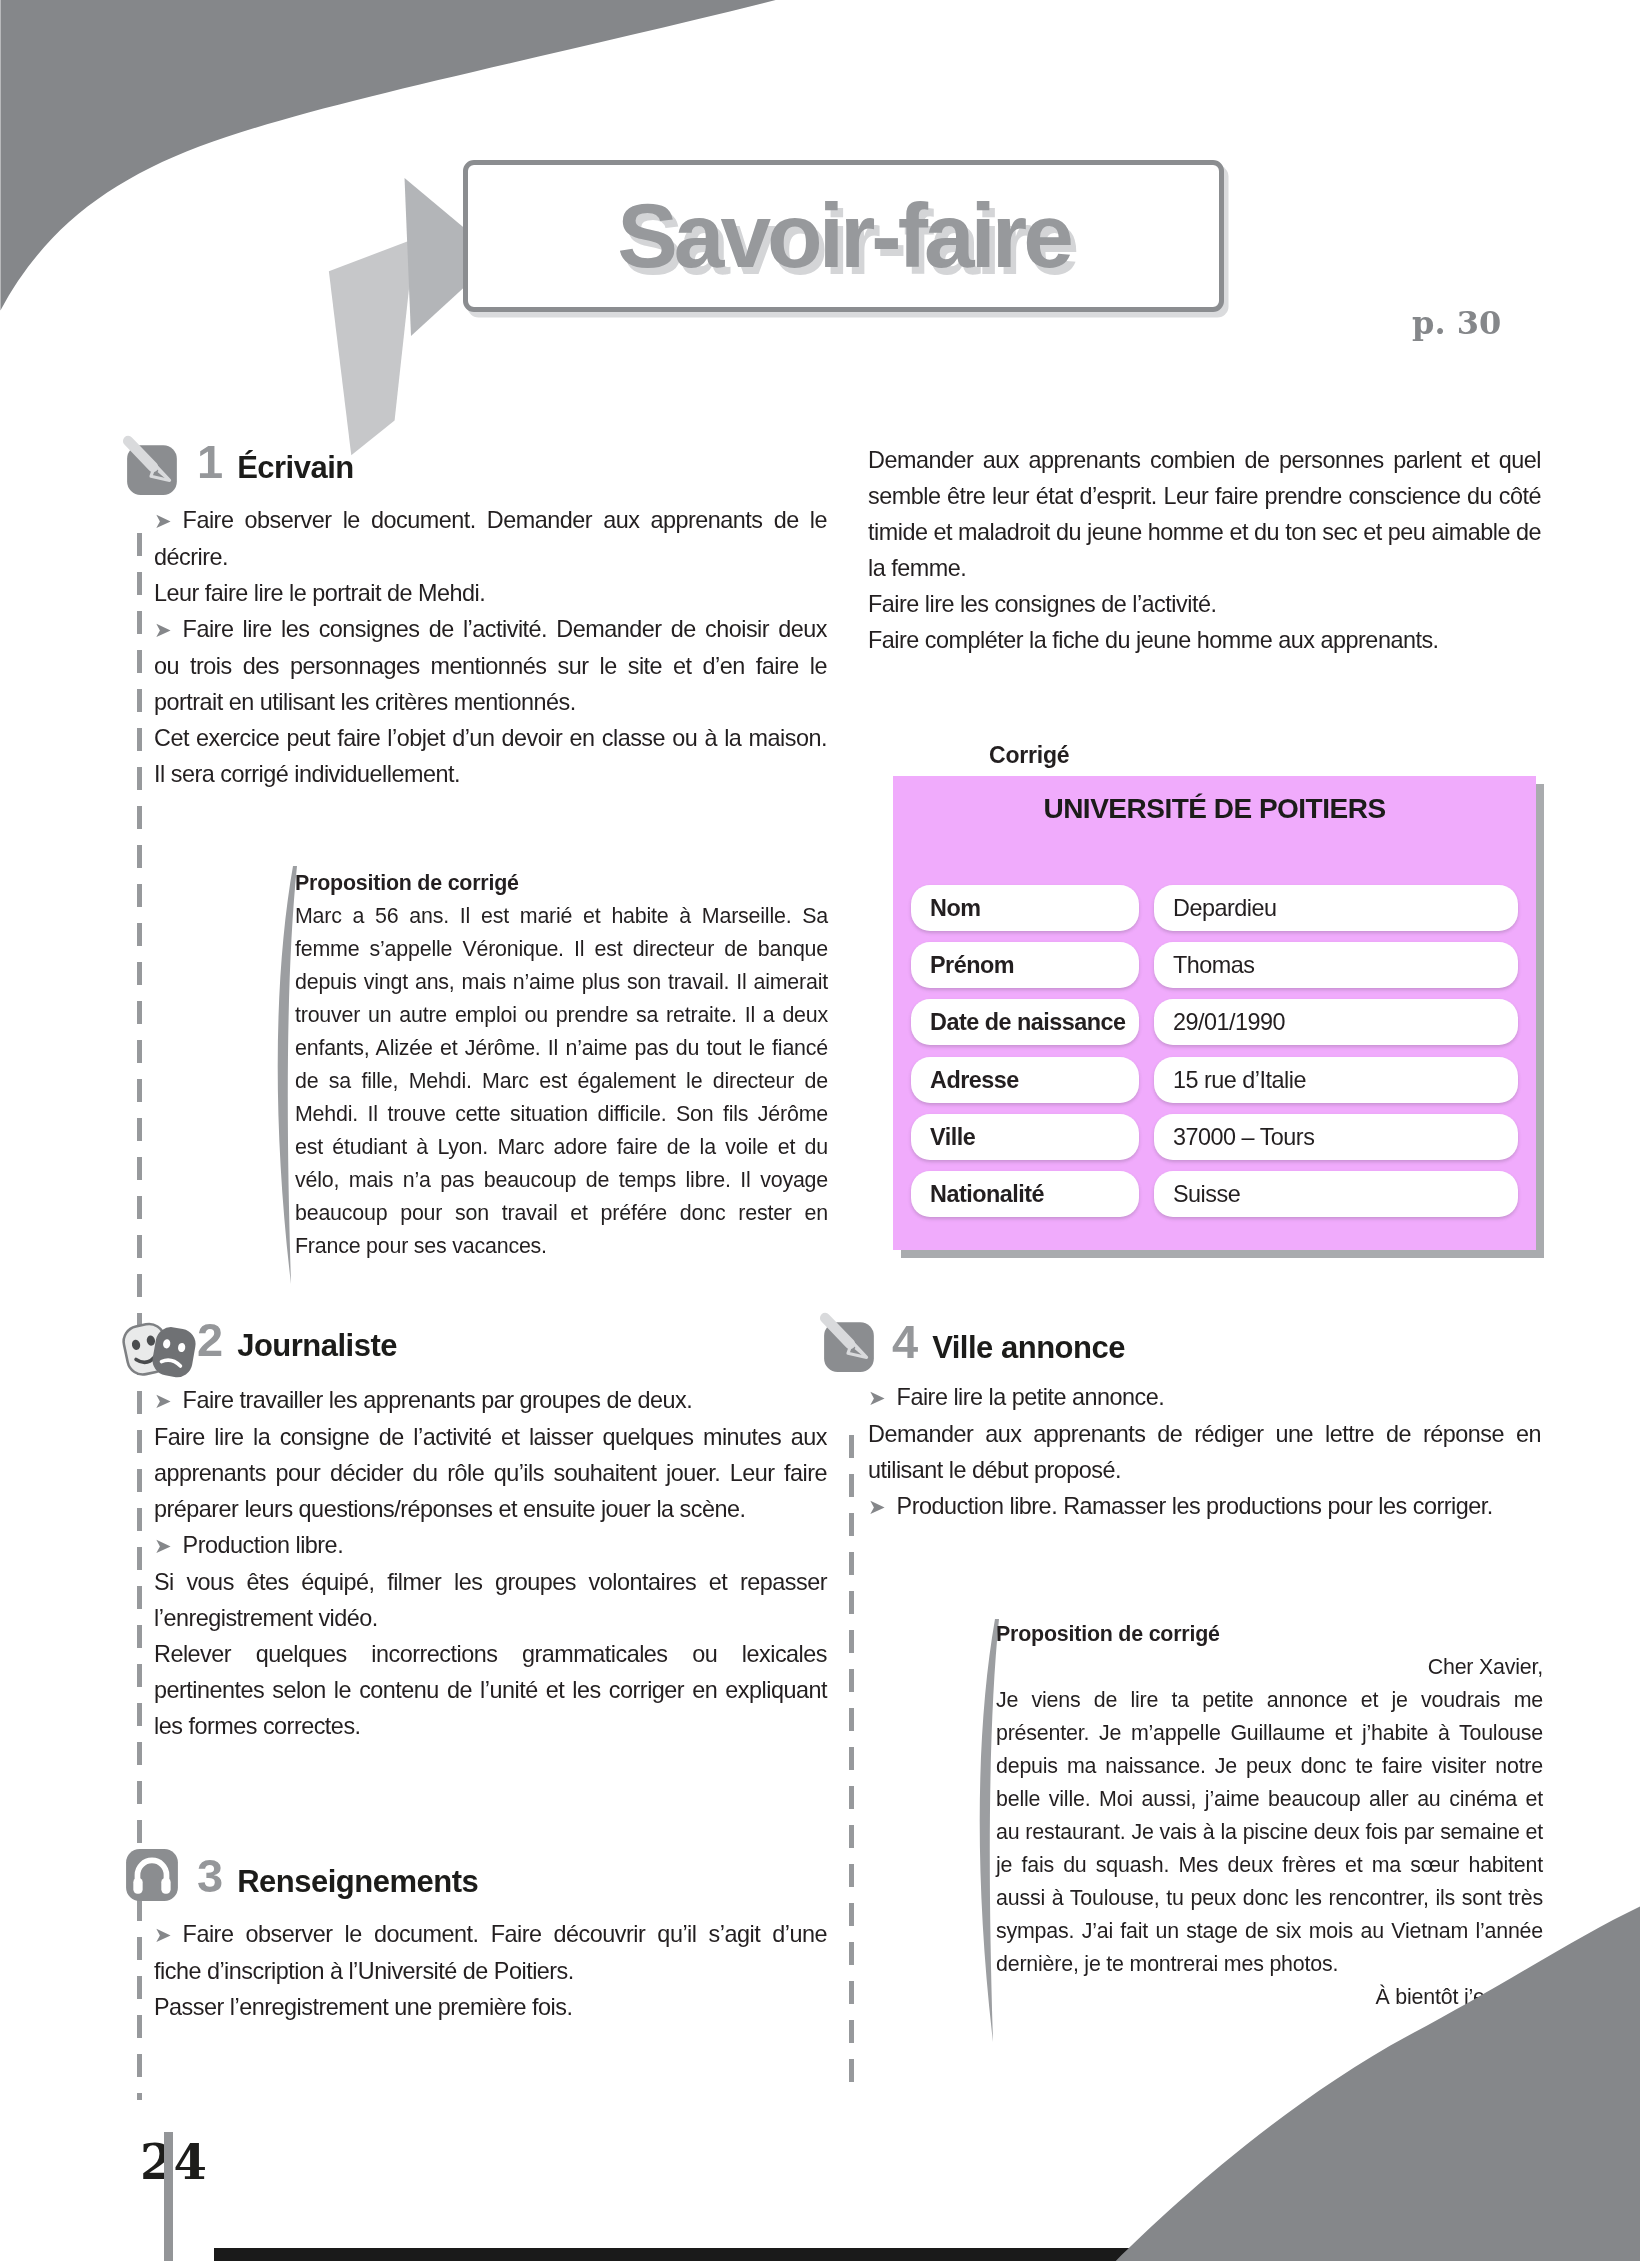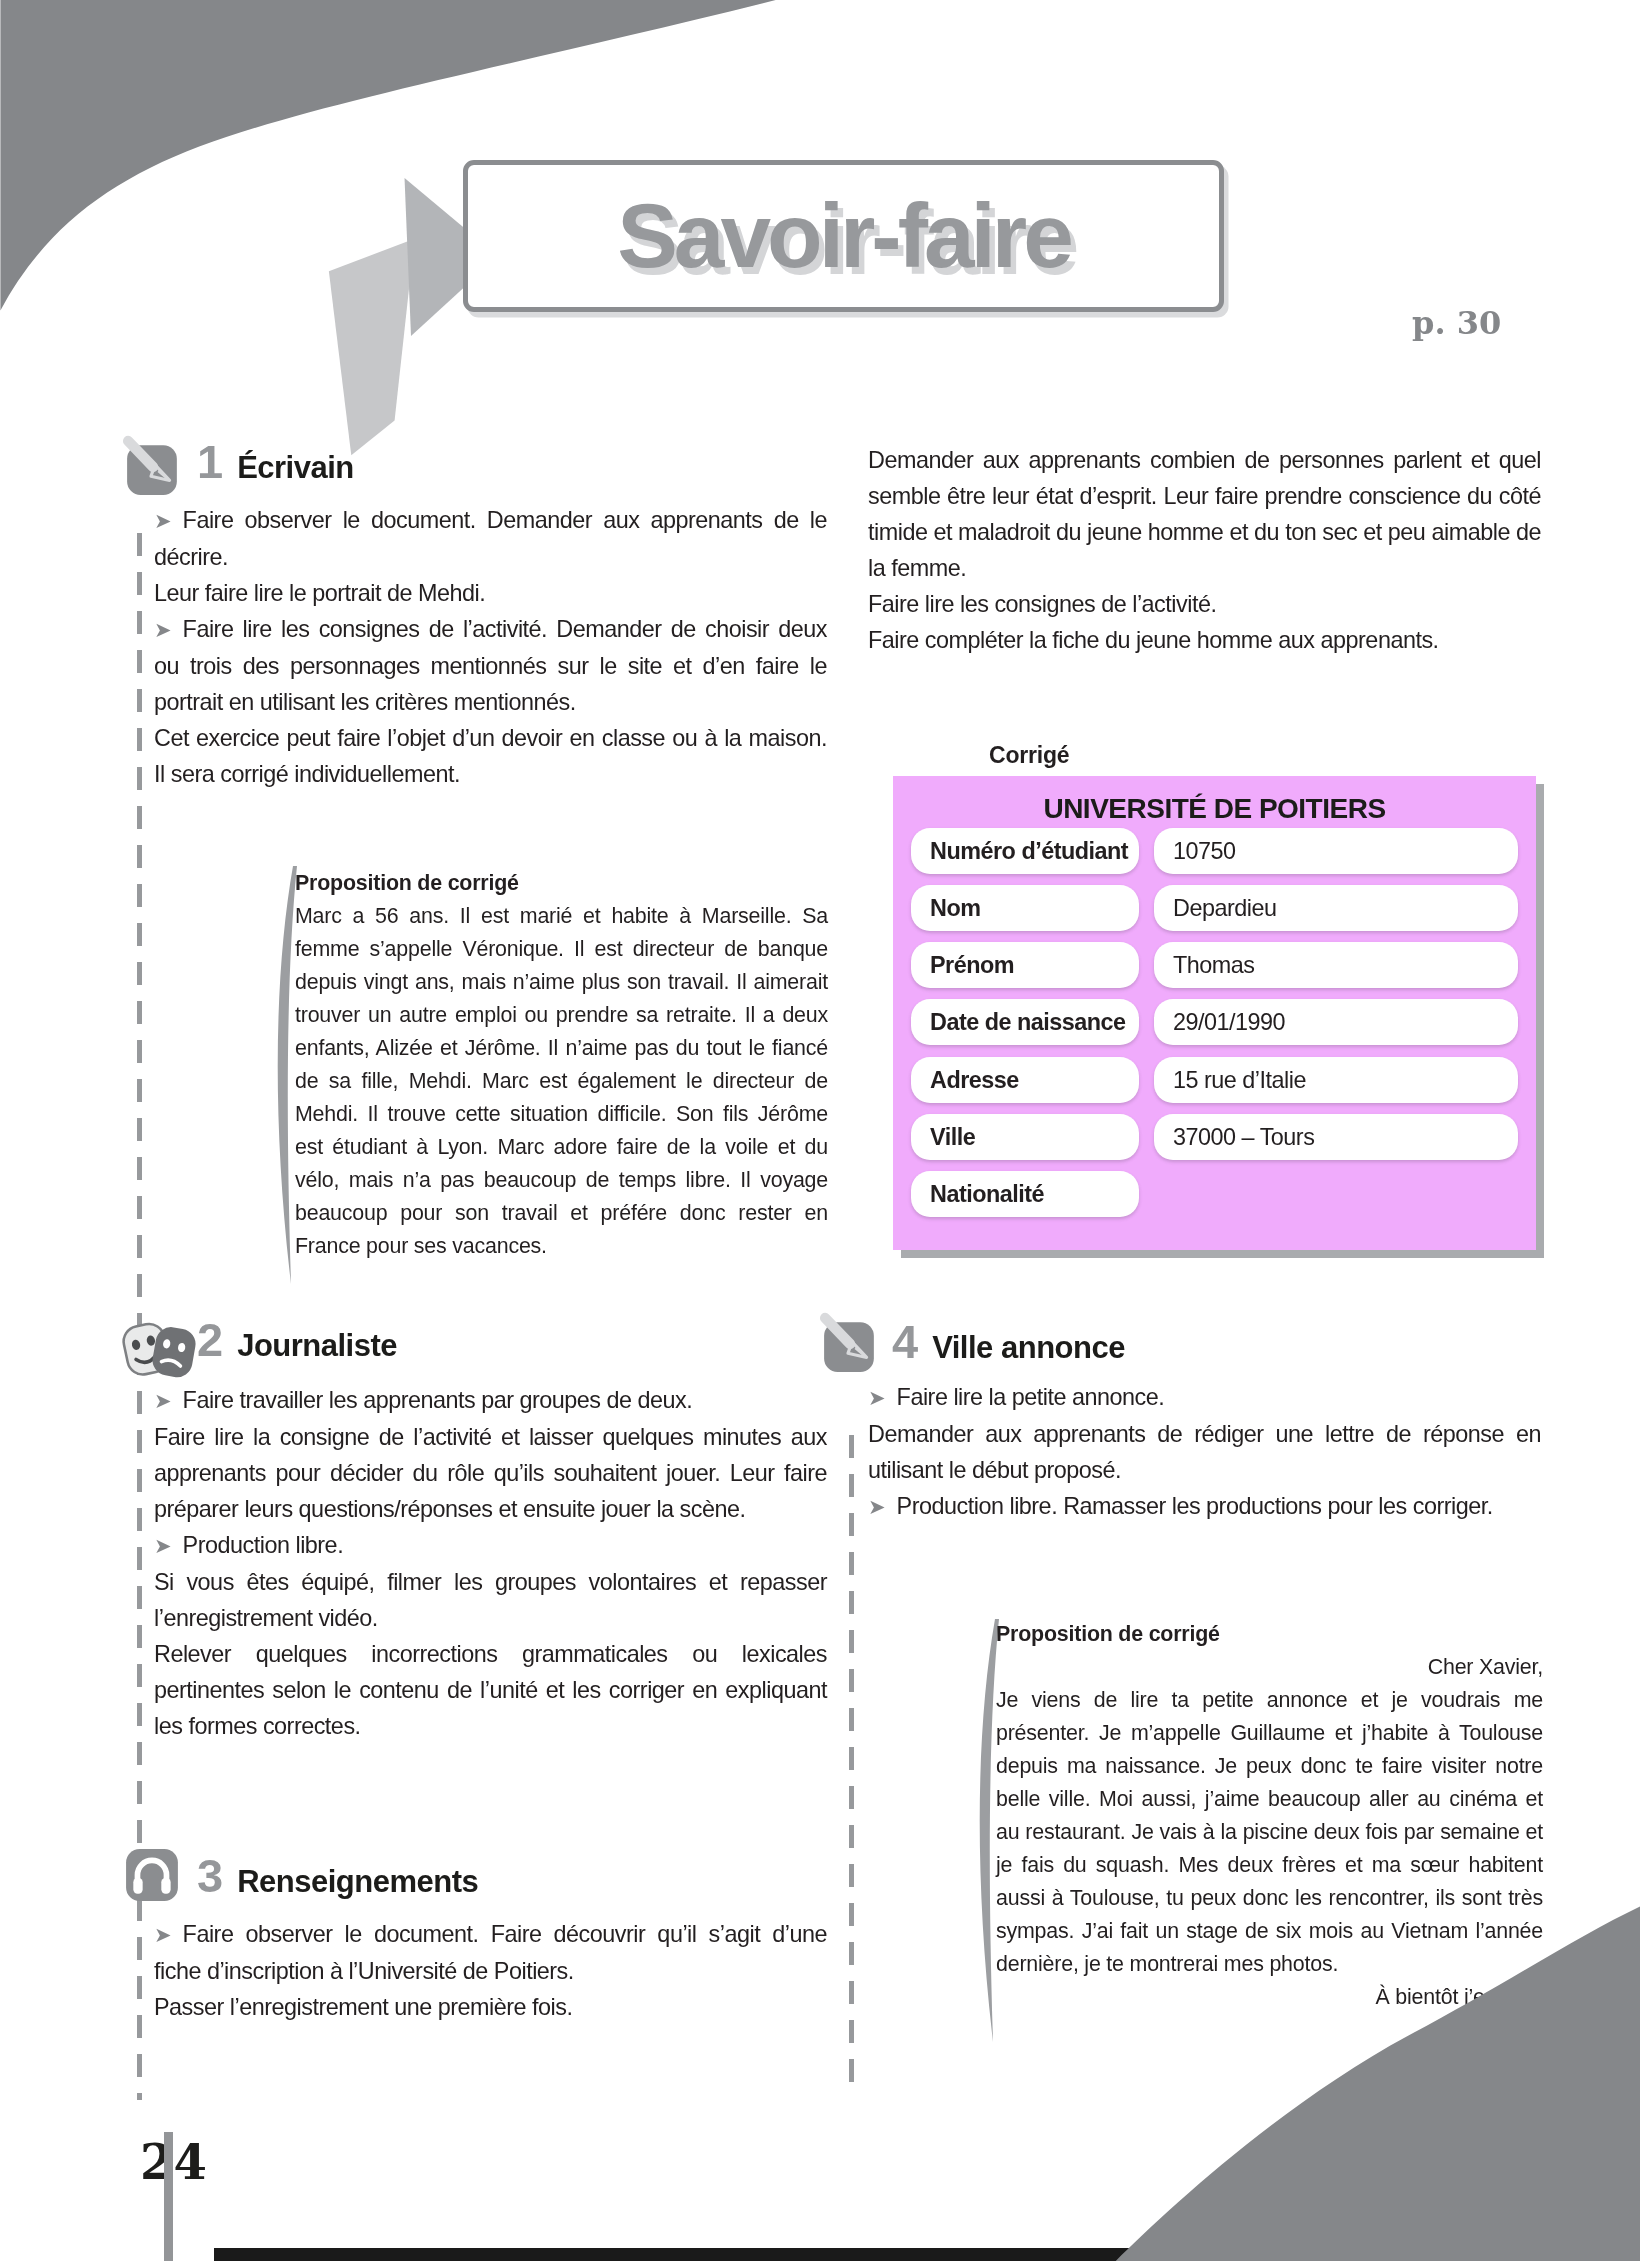--- a/index.html
+++ b/index.html
@@ -143,28 +143,20 @@
 
   <div class="tb" style="left:868px;top:442px;width:673px;">
     <p><span>Demander aux apprenants combien de personnes parlent et quel semble être leur état d’esprit. Leur faire prendre conscience du côté timide et maladroit du jeune homme et du ton sec et peu aimable de la femme.</span></p>
     <p><span>Faire lire les consignes de l’activité.</span></p>
     <p><span>Faire compléter la fiche du jeune homme aux apprenants.</span></p>
   </div>
   <div class="corrige-lbl-solo" style="left:989px;top:742px;">Corrigé</div>
 
   <div class="form">
     <div class="form-title">UNIVERSITÉ DE POITIERS</div>
-    <div class="form-row" style="top:52px;">
-      <div class="pill lab">
-          <span>Numéro d’étudiant</span>
-        </div>
-      <div class="pill val">
-          <span>10750</span>
-        </div>
-    </div>
     <div class="form-row" style="top:109px;">
       <div class="pill lab">
           <span>Nom</span>
         </div>
       <div class="pill val">
           <span>Depardieu</span>
         </div>
     </div>
     <div class="form-row" style="top:166px;">
       <div class="pill lab">
@@ -194,20 +186,23 @@
       <div class="pill lab">
           <span>Ville</span>
         </div>
       <div class="pill val">
           <span>37000 – Tours</span>
         </div>
     </div>
     <div class="form-row" style="top:395px;">
       <div class="pill lab">
           <span>Nationalité</span>
+        </div>
+      <div class="pill val">
+          <span>Suisse</span>
         </div>
     </div>
   </div>
 
   <svg class="sec-icon" style="left:821px;top:1317px;overflow:visible" width="57" height="57" viewBox="0 0 110 110">
     <rect x="6" y="10" width="96" height="96" rx="26" fill="#8b8d90"></rect>
     <line x1="8" y1="2" x2="56" y2="52" stroke="#d9dadc" stroke-width="20" stroke-linecap="round"></line>
     <polygon points="60,48 88,78 52,70" fill="none" stroke="#d9dadc" stroke-width="6" stroke-linejoin="round"></polygon>
     <line x1="66" y1="60" x2="80" y2="72" stroke="#d9dadc" stroke-width="4"></line>
   </svg>

